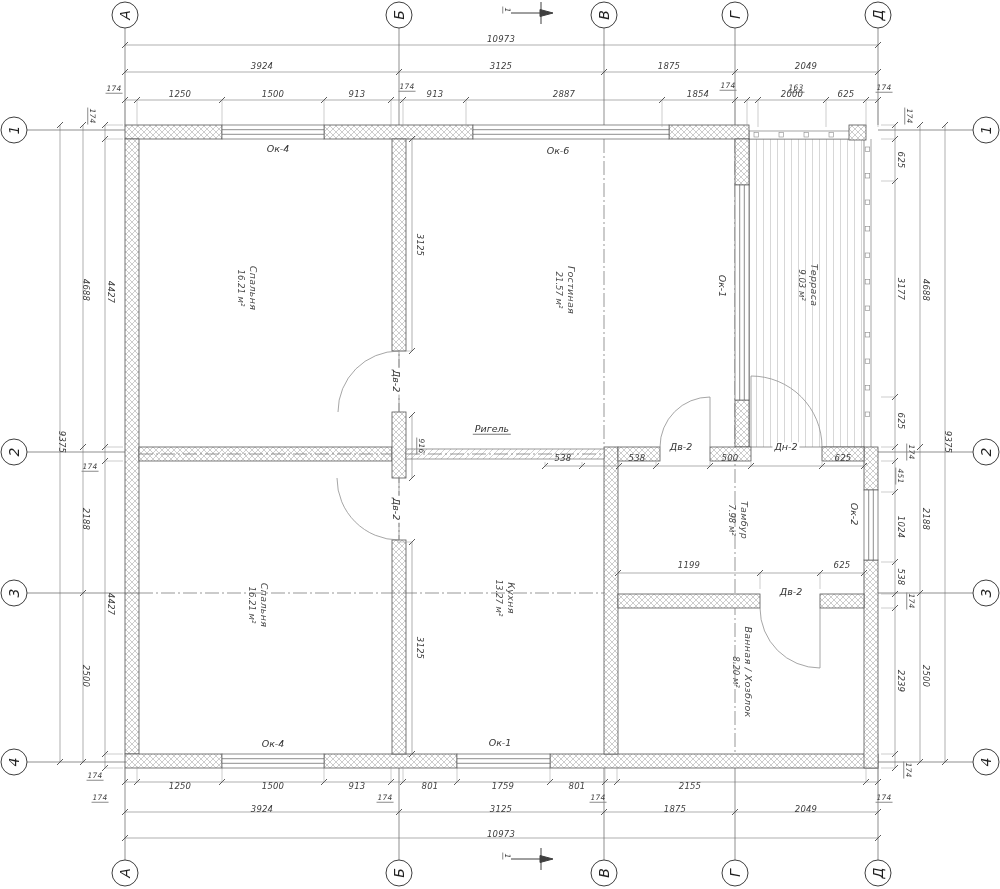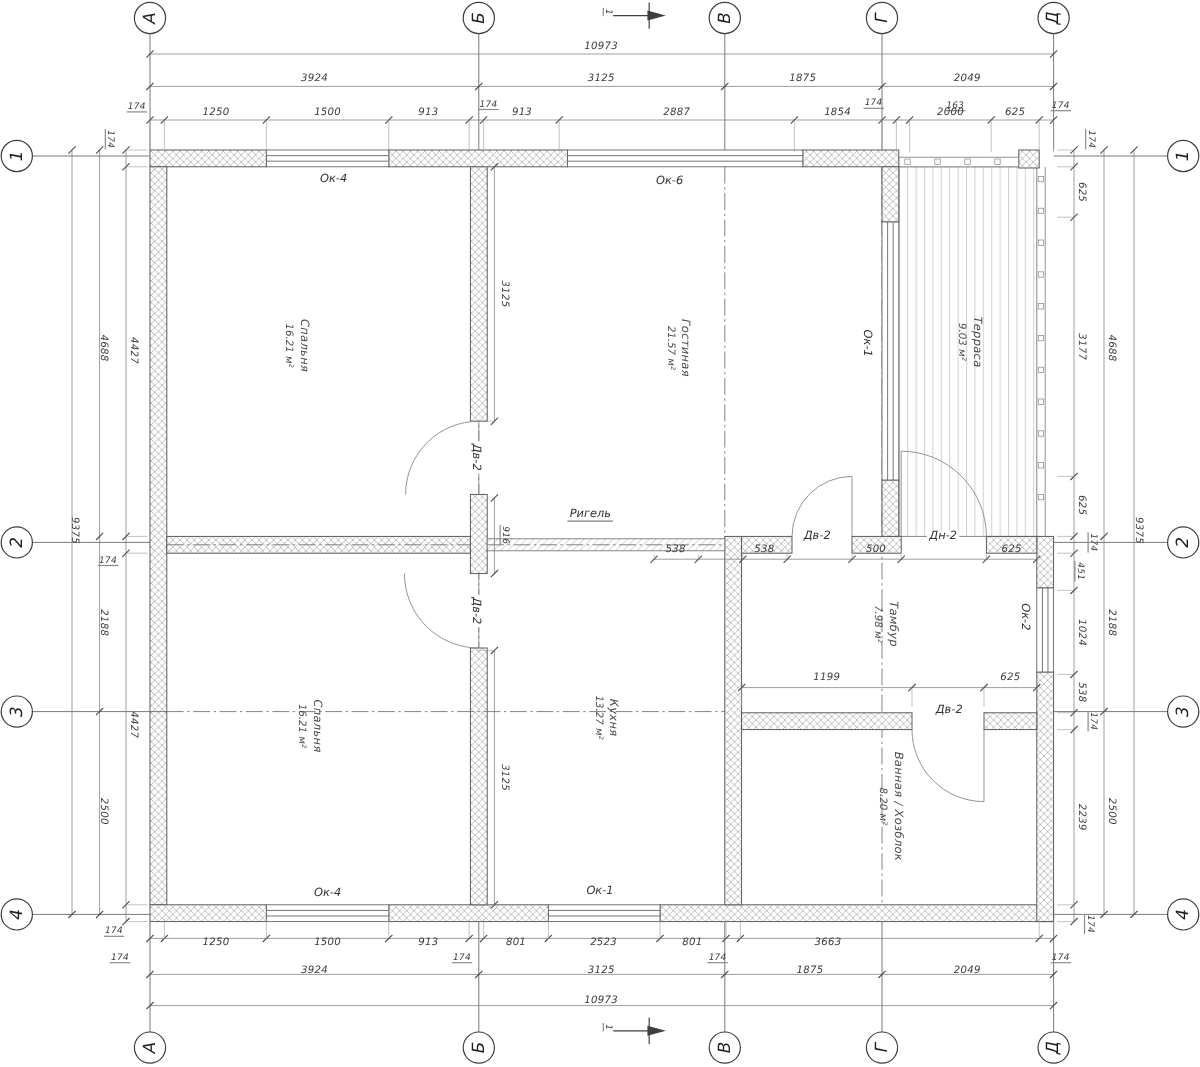--- a/index.html
+++ b/index.html
@@ -376,24 +376,24 @@
     <span class="lbl t-dim t-sm" style="left: 796px; top: 88px;">163</span>
     <span class="lbl t-dim" style="left: 792px; top: 94px;">2000</span>
     <span class="lbl t-dim" style="left: 846px; top: 94px;">625</span>
     <span class="lbl t-dim t-sm" style="left: 884px; top: 88px;">174</span>
     <span class="lbl t-dim t-sm" style="left: 100px; top: 798px;">174</span>
     <span class="lbl t-dim" style="left: 180px; top: 786px;">1250</span>
     <span class="lbl t-dim" style="left: 273px; top: 786px;">1500</span>
     <span class="lbl t-dim" style="left: 357px; top: 786px;">913</span>
     <span class="lbl t-dim t-sm" style="left: 385px; top: 798px;">174</span>
     <span class="lbl t-dim" style="left: 430px; top: 786px;">801</span>
-    <span class="lbl t-dim" style="left: 503px; top: 786px;">2523</span>
+    <span class="lbl t-dim" style="left: 503px; top: 786px;">1759</span>
     <span class="lbl t-dim" style="left: 577px; top: 786px;">801</span>
     <span class="lbl t-dim t-sm" style="left: 598px; top: 798px;">174</span>
-    <span class="lbl t-dim" style="left: 690px; top: 786px;">3663</span>
+    <span class="lbl t-dim" style="left: 690px; top: 786px;">2155</span>
     <span class="lbl t-dim t-sm" style="left: 884px; top: 798px;">174</span>
     <span class="lbl t-dim" style="left: 262px; top: 809px;">3924</span>
     <span class="lbl t-dim" style="left: 501px; top: 809px;">3125</span>
     <span class="lbl t-dim" style="left: 675px; top: 809px;">1875</span>
     <span class="lbl t-dim" style="left: 806px; top: 809px;">2049</span>
     <span class="lbl t-dim" style="left: 501px; top: 834px;">10973</span>
     <span class="lbl t-dim t-sm" style="left: 92px; top: 116px; transform: translate(-50%, -50%) rotate(90deg);">174</span>
     <span class="lbl t-dim" style="left: 111px; top: 292px; transform: translate(-50%, -50%) rotate(90deg);">4427</span>
     <span class="lbl t-dim" style="left: 86px; top: 290px; transform: translate(-50%, -50%) rotate(90deg);">4688</span>
     <span class="lbl t-dim" style="left: 62px; top: 442px; transform: translate(-50%, -50%) rotate(90deg);">9375</span>

